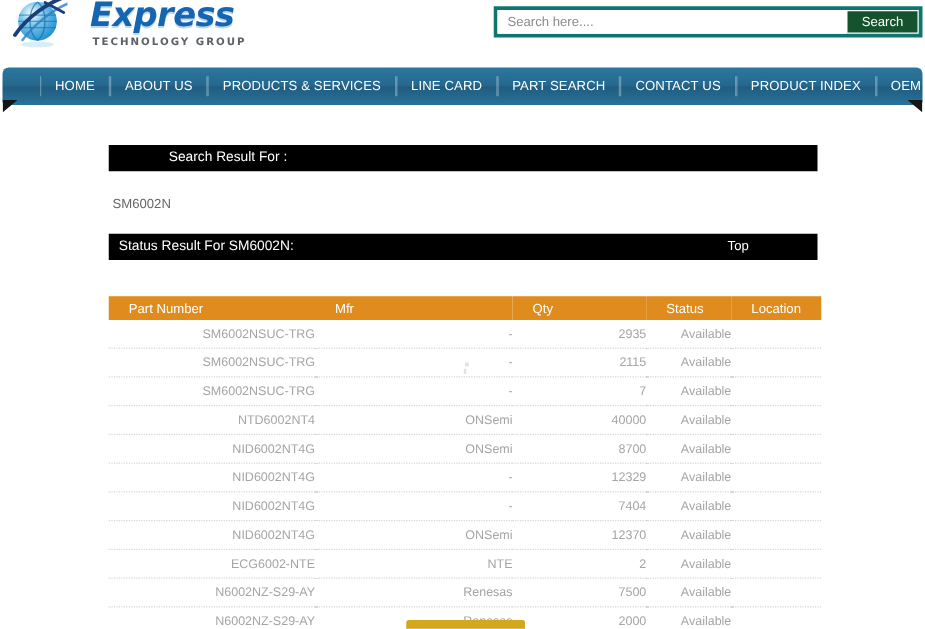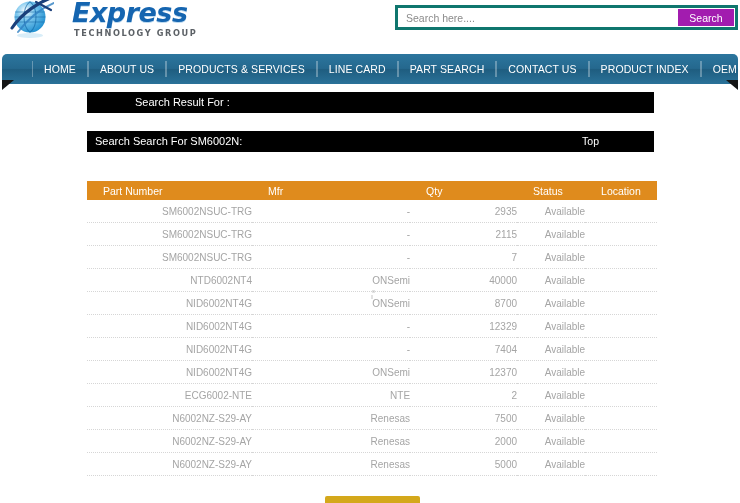--- a/index.html
+++ b/index.html
@@ -80,21 +80,21 @@
     padding: 0 8px;
     font-family: "Liberation Sans", sans-serif;
     font-size: 10.5px;
     color: #666;
     background: #fff;
   }
   #search-input::placeholder { color: #8b8b8b; }
   #search-button {
     width: 56px;
     border: 0;
-    background: #a21caf;
+    background: #14532d;
     color: #fff;
     font-family: "Liberation Sans", sans-serif;
     font-size: 10.5px;
     cursor: pointer;
     margin: 1px;
   }
 
   
   #nav-wrap {
     position: relative;
@@ -171,21 +171,21 @@
     font-family: "Liberation Sans", sans-serif;
     font-size: 11px;
     height: 21px;
     line-height: 21px;
     padding: 0 8px;
     box-sizing: border-box;
     display: flex;
     align-items: center;
     justify-content: space-between;
   }
-  #result-bar-1 { margin-top: 0; padding-left: 48px; }
+  #result-bar-1 { margin-top: 24px; padding-left: 48px; }
   #query-echo {
     margin-left: 90px;
     margin-top: 20px;
     font-size: 10.5px;
     color: #666;
   }
   #result-bar-2 { margin-top: 18px; }
   #top-link {
     color: #ffffff;
     font-size: 10.5px;
@@ -305,23 +305,24 @@
   <div class="nav-shadow" id="nav-shadow-right"></div>
   <div id="nav-underline"></div>
 </div>
 
 <div id="content">
 
   <div class="bar-black" id="result-bar-1">
     <span>Search Result For :</span>
   </div>
 
+  <div id="query-echo">SM6002N</div>
 
   <div class="bar-black" id="result-bar-2">
-    <span>Search Search For SM6002N:</span>
+    <span>Status Result For SM6002N:</span>
     <a id="top-link" href="#">Top</a>
   </div>
 
   <div id="loading-dot">
     <span class="d1"></span>
     <span class="d2"></span>
   </div>
 
   <table id="results-table">
     <thead>

